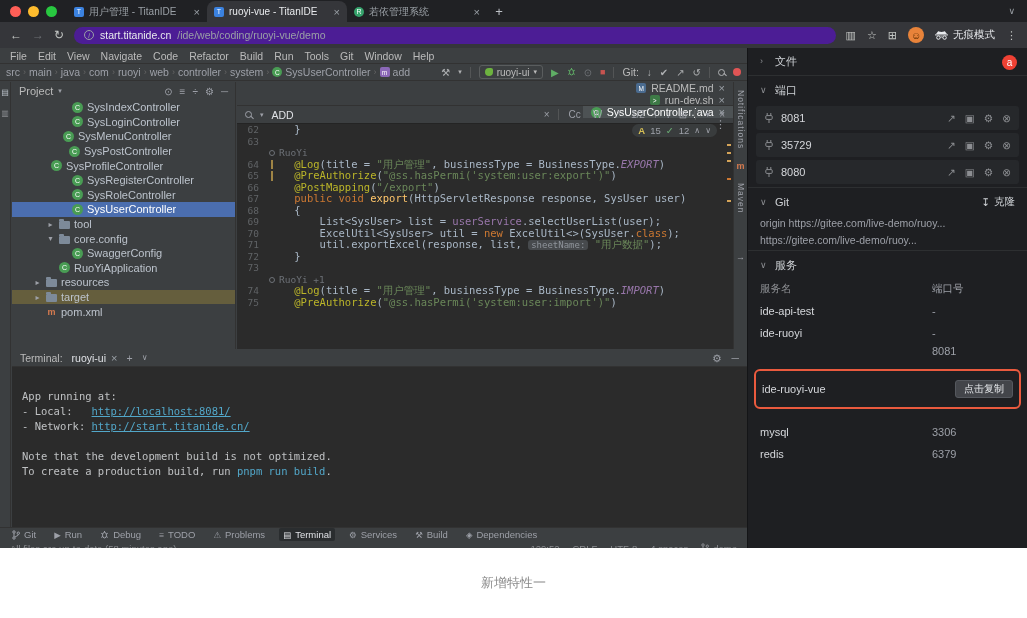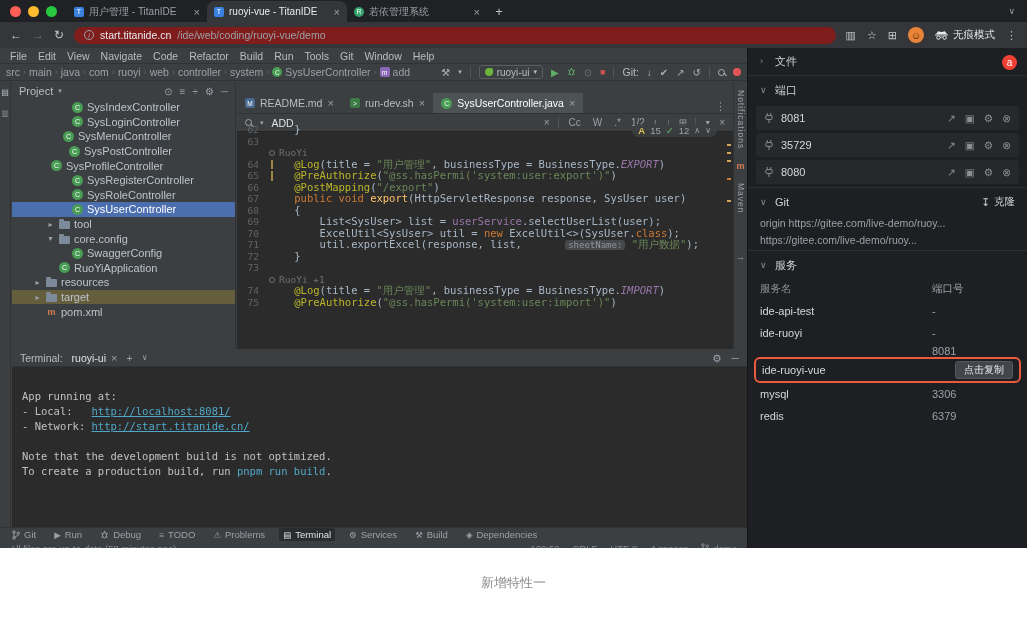--- a/index.html
+++ b/index.html
@@ -17,21 +17,21 @@
   .tab.active{background:#35363a;color:#e8eaed;}
   .tab-title{flex:1;overflow:hidden;white-space:nowrap;text-overflow:ellipsis;}
   .tab-x{color:#9aa0a6;font-size:11px;flex:none;}
   .fav{width:10px;height:10px;border-radius:2px;display:inline-flex;align-items:center;justify-content:center;font-size:7px;color:#fff;flex:none;}
   .fav-titanide{background:#3b82e0}.fav-titanide::after{content:"T"}
   .fav-ruoyi{background:#35a26b;border-radius:50%}.fav-ruoyi::after{content:"R"}
   .newtab{width:24px;text-align:center;color:#bdc1c6;font-size:13px;line-height:20px;}
   .tabbar-chevron{margin-left:auto;margin-right:12px;color:#9aa0a6;font-size:9px;}
   .addressbar{position:absolute;top:22px;left:0;right:0;height:26px;background:#35363a;display:flex;align-items:center;gap:10px;padding:0 10px;}
   .nav-ico{color:#c4c7c5;font-size:12px}.nav-ico.dim{color:#6e7175}
-  .urlbox{flex:1;height:17px;background:#7f1d1d;border-radius:9px;display:flex;align-items:center;gap:6px;padding:0 10px;font-size:10.5px;overflow:hidden;}
+  .urlbox{flex:1;height:17px;background:#4c1d95;border-radius:9px;display:flex;align-items:center;gap:6px;padding:0 10px;font-size:10.5px;overflow:hidden;}
   .url-info{width:10px;height:10px;border:1px solid #9aa0a6;border-radius:50%;color:#9aa0a6;font-size:7px;display:flex;align-items:center;justify-content:center;font-style:italic;flex:none;}
   .url-domain{color:#e8eaed;white-space:nowrap}.url-path{color:#9aa0a6;white-space:nowrap}
   .addr-right{display:flex;align-items:center;gap:11px;color:#c4c7c5;font-size:11px;flex:none;}
   .avatar{width:16px;height:16px;border-radius:50%;background:#e8833a;color:#5c2d00;font-size:10px;display:flex;align-items:center;justify-content:center;}
   .incog{display:flex;align-items:center;gap:5px;color:#e8eaed;font-size:10.5px;}
 
   
   .content{position:absolute;top:48px;left:0;width:1027px;height:500px;background:#2b2b2b;}
   .ide{position:absolute;left:0;top:0;width:747px;height:500px;background:#3c3f41;overflow:hidden;}
   .menubar{position:absolute;top:0;left:0;right:0;height:15px;display:flex;gap:11px;align-items:center;padding-left:10px;font-size:10.5px;color:#bbbbbb;background:#3c3f41;}
@@ -62,38 +62,38 @@
   .trow.sel{background:#4b6eaf;color:#fff;}
   .trow.exc{background:rgba(150,133,58,.45);}
   .tchev{width:9px;color:#9da0a8;font-size:8px;text-align:center;flex:none;}
   .tlabel{overflow:hidden;}
   .cico{width:11px;height:11px;border-radius:50%;background:#499c54;color:#fff;font-size:7px;display:inline-flex;align-items:center;justify-content:center;flex:none;}
   .fico{width:11px;height:8px;background:#7d8a99;border-radius:1px;position:relative;flex:none;margin-top:2px;}
   .fico::before{content:"";position:absolute;top:-2px;left:0;width:5px;height:2px;background:#7d8a99;border-radius:1px 1px 0 0;}
   .mico{color:#d77b4f;font-weight:bold;font-size:9px;width:11px;text-align:center;flex:none;}
 
   .editor{position:absolute;left:237px;top:34px;width:496px;height:267px;background:#2b2b2b;}
-  .edtabs{height:32px;background:#3c3f41;display:flex;align-items:flex-end;border-bottom:1px solid #323232;}
+  .edtabs{height:24px;background:#3c3f41;display:flex;align-items:flex-end;border-bottom:1px solid #323232;flex-direction:column;}
   .edtab{height:20px;display:flex;align-items:center;gap:5px;padding:0 8px;font-size:10.5px;color:#bbb;}
   .edtab.active{background:#4d5254;color:#fff;}
   .ficon{width:10px;height:10px;color:#fff;font-size:6.5px;display:inline-flex;align-items:center;justify-content:center;border-radius:2px;flex:none;}
   .ficon-md{background:#4a6b8f}.ficon-sh{background:#3d7a46}
   .ed-more{margin-left:auto;color:#9da0a8;padding:0 7px;font-size:11px;}
   .searchbar{height:18px;background:#3c3f41;border-bottom:1px solid #242424;display:flex;align-items:center;gap:8px;padding:0 8px;font-size:10px;color:#9da0a8;}
   .sq{color:#dfe1e5;font-size:10.5px;min-width:110px;}
   .sbar-right{margin-left:auto;display:flex;gap:8px;align-items:center;}
   .stoggle{padding:0 2px;}
   .code{position:absolute;top:39px;left:0;right:0;bottom:0;font-family:"DejaVu Sans Mono",monospace;font-size:10.5px;line-height:11.5px;padding-top:3px;overflow:hidden;}
   .cl{display:flex;height:11.5px;position:relative;}
   .gut{width:32px;flex:none;text-align:right;padding-right:10px;color:#606366;font-size:9.5px;}
   .cl.chg::after{content:"";position:absolute;left:34px;top:1px;bottom:1px;width:2px;background:#9f8445;}
   .ct{white-space:pre;color:#a9b7c6;}
   .tk-plain{color:#a9b7c6}.tk-ann{color:#bbb529}.tk-str{color:#6a8759}.tk-kw{color:#cc7832}
   .tk-const{color:#9876aa;font-style:italic}.tk-method{color:#ffc66b}.tk-field{color:#9876aa}
-  .tk-hint{background:#474a4d;color:#8f949b;border-radius:3px;padding:0 3px;font-size:9px;margin-left:37px;}
+  .tk-hint{background:#474a4d;color:#8f949b;border-radius:3px;padding:0 3px;font-size:9px;}
   .tk-author{color:#6d7177;font-size:9.5px;}
   .adot{display:inline-block;width:6px;height:6px;border:1px solid #6d7177;border-radius:50%;margin-right:4px;}
   .inspection{position:absolute;top:42px;right:16px;display:flex;gap:5px;align-items:center;font-size:9.5px;color:#9da0a8;background:rgba(60,63,65,.85);padding:1px 6px;border-radius:8px;}
   .insp-a{color:#d6bf55;font-weight:bold}.insp-ok{color:#6aab73}
   .tick{position:absolute;right:2px;width:4px;height:2px;background:#d5a458;}
 
   .rightstrip{position:absolute;right:0;top:34px;width:14px;height:267px;background:#3c3f41;border-left:1px solid #323232;display:flex;flex-direction:column;align-items:center;padding-top:8px;gap:12px;overflow:hidden;}
   .vlabel{writing-mode:vertical-rl;font-size:8.5px;color:#9da0a8;letter-spacing:1px;}
   .m-orange{color:#d77b4f;font-weight:bold;font-size:9px;}
   .rs-arrow{color:#9da0a8;font-size:9px;margin-top:26px;}
@@ -126,21 +126,21 @@
   .port-num{color:#d5d7db;}
   .port-actions{margin-left:auto;display:flex;gap:9px;color:#8c8e92;font-size:10.5px;}
   .clone-btn{margin-left:auto;display:flex;gap:4px;align-items:center;color:#cfd2d6;font-size:10.5px;}
   .remote{padding:0 12px;height:17px;line-height:17px;color:#9da0a8;font-size:10.5px;white-space:nowrap;overflow:hidden;}
   .svc-head,.svc-row{display:flex;align-items:center;padding:0 12px;height:22px;}
   .svc-head{color:#8c8e92;font-size:10.5px;}
   .svc-name{width:172px;overflow:hidden;white-space:nowrap;}
   .svc-port{color:#9da0a8;}
   .svc-portline{display:flex;padding:0 12px;height:13px;align-items:center;color:#9da0a8;}
   .svc-portline .ph{width:172px;}
-  .svc-row.hl{border:2px solid #ea5a3e;border-radius:6px;margin:0 6px;padding:0 6px;height:26px;}
+  .svc-row.hl{border:2px solid #ea5a3e;border-radius:6px;margin:12px 6px;padding:0 6px;height:40px;}
   .tooltip{margin-left:auto;background:#43454a;border:1px solid #55585e;border-radius:3px;padding:1px 8px;font-size:10px;color:#e8eaed;white-space:nowrap;}
 
   .caption{position:absolute;top:574px;left:0;right:0;text-align:center;color:#8a8a8a;font-size:13px;}
 </style>
 </head>
 <body>
 
 <div class="stage">
   <div class="browser">
 

